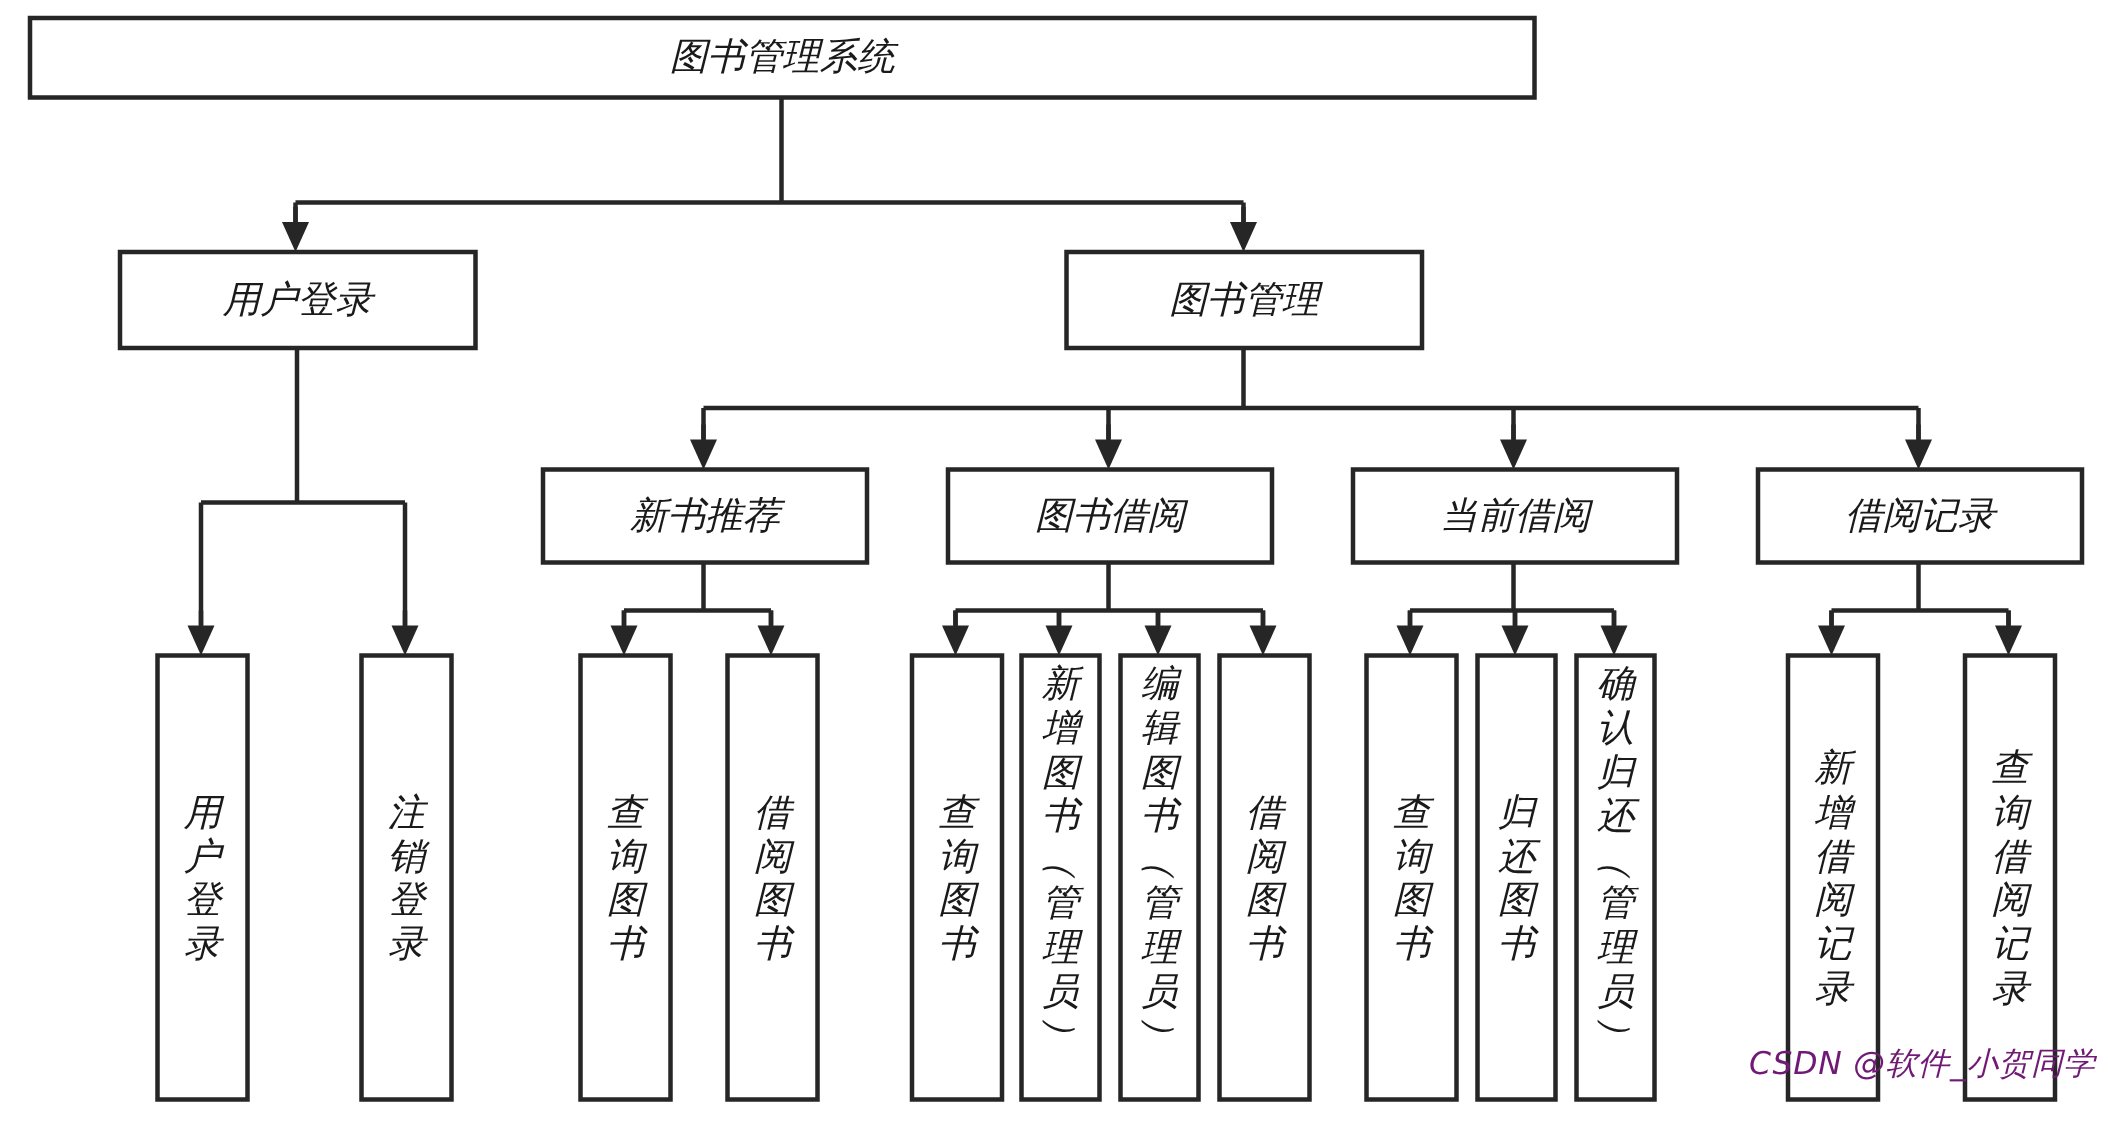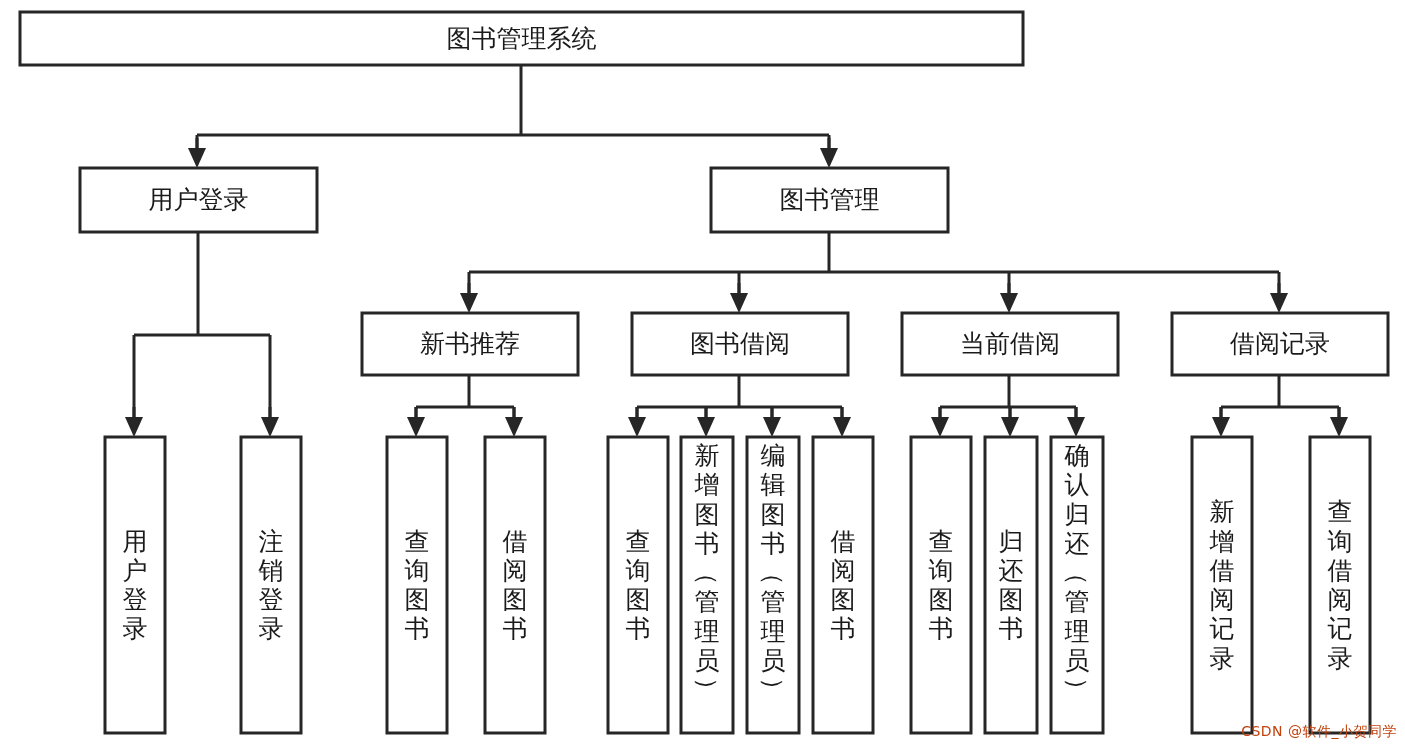--- a/index.html
+++ b/index.html
@@ -10,20 +10,21 @@
   }
   body {
     font-family: "DejaVu Sans", "Liberation Sans", sans-serif;
   }
   #diagram-root {
     position: relative;
     width: 1405px;
     height: 747px;
     background: #ffffff;
     overflow: hidden;
+    font-style: italic;
   }
   svg.diagram-canvas {
     position: absolute;
     left: 0;
     top: 0;
     width: 1405px;
     height: 747px;
   }
   .node-rect {
     fill: #ffffff;
@@ -76,24 +77,24 @@
   .leaf-label-v span.vchar {
     display: block;
     text-align: center;
   }
   .leaf-label-v span.vchar.rot {
     transform: rotate(90deg);
   }
   .watermark {
     position: absolute;
     right: 8px;
-    bottom: 6px;
-    font-family: "DejaVu Sans", "Liberation Sans", sans-serif;
-    font-size: 14px;
-    color: #c2410c;
+    bottom: 24px;
+    font-family: "DejaVu Sans", "Liberation Sans", sans-serif;
+    font-size: 21px;
+    color: #701a75;
     letter-spacing: 0.5px;
     white-space: nowrap;
     pointer-events: none;
   }
 </style>
 </head>
 <body>
 
 <div id="diagram-root">
 

